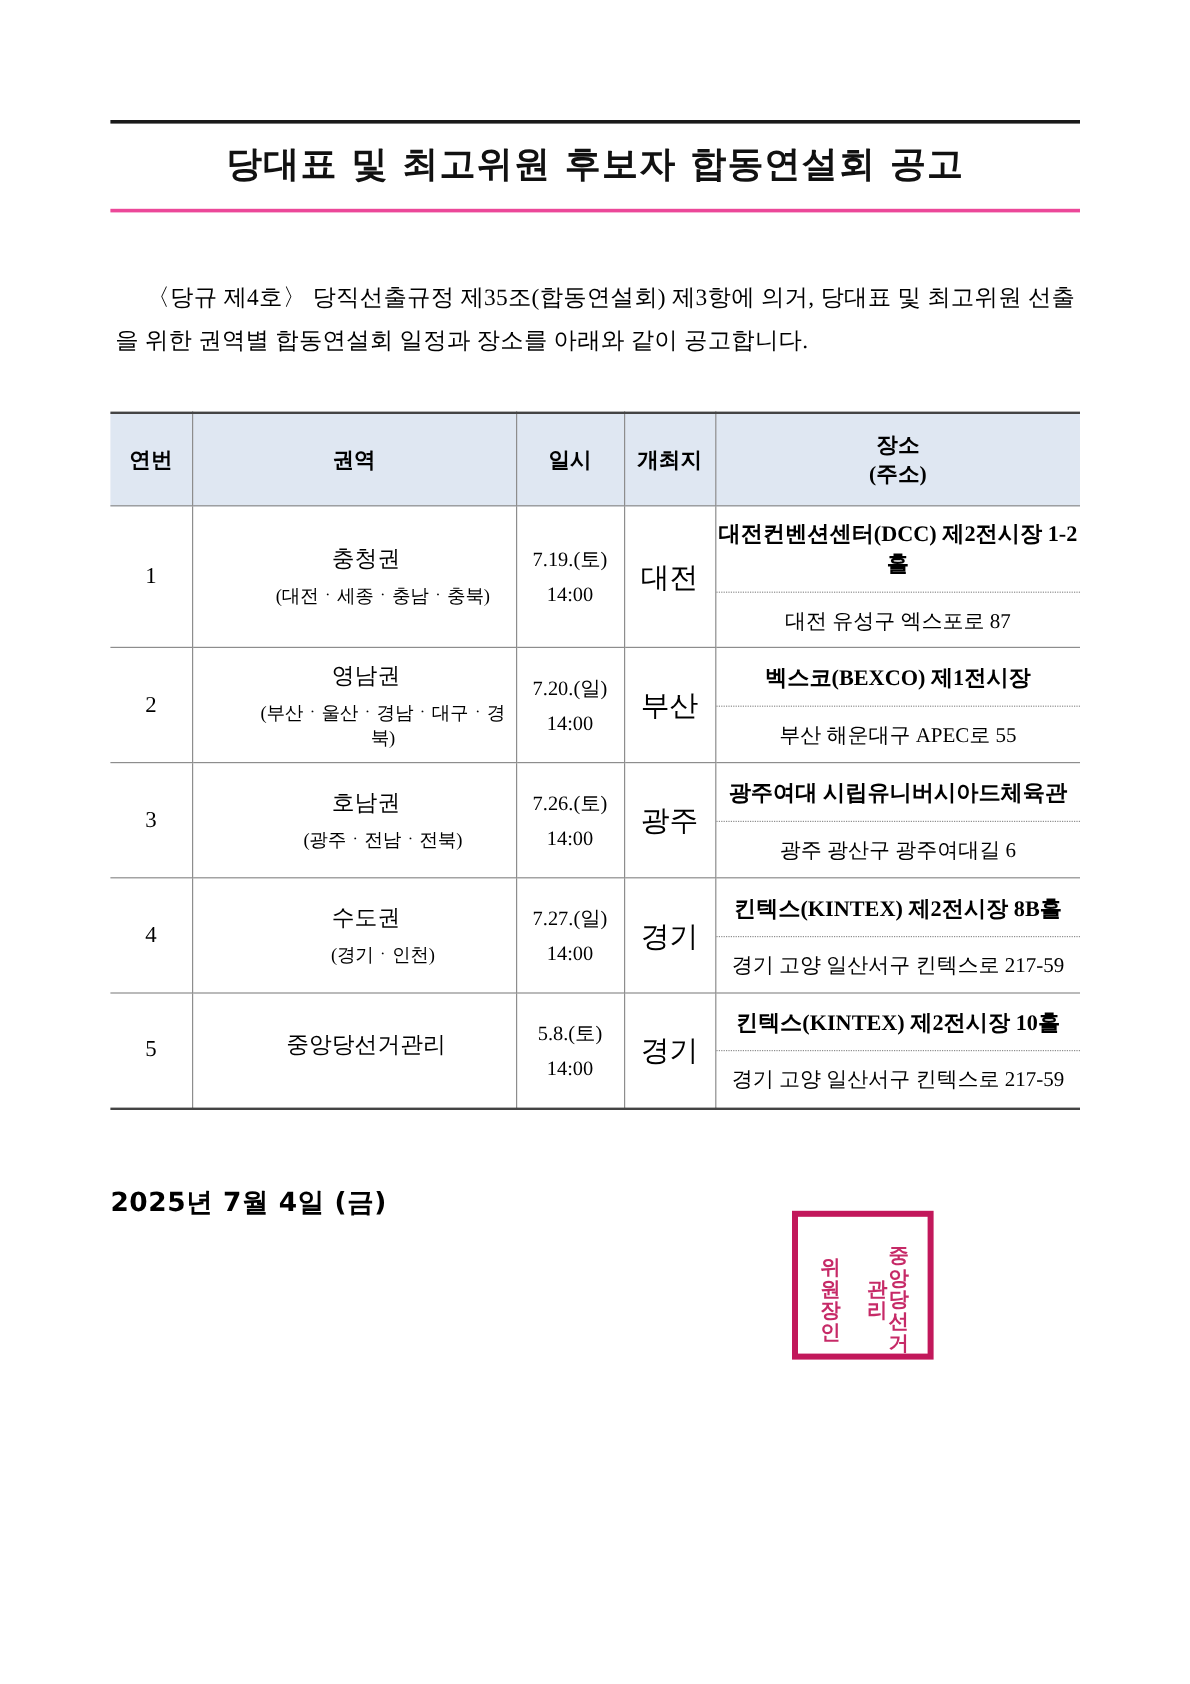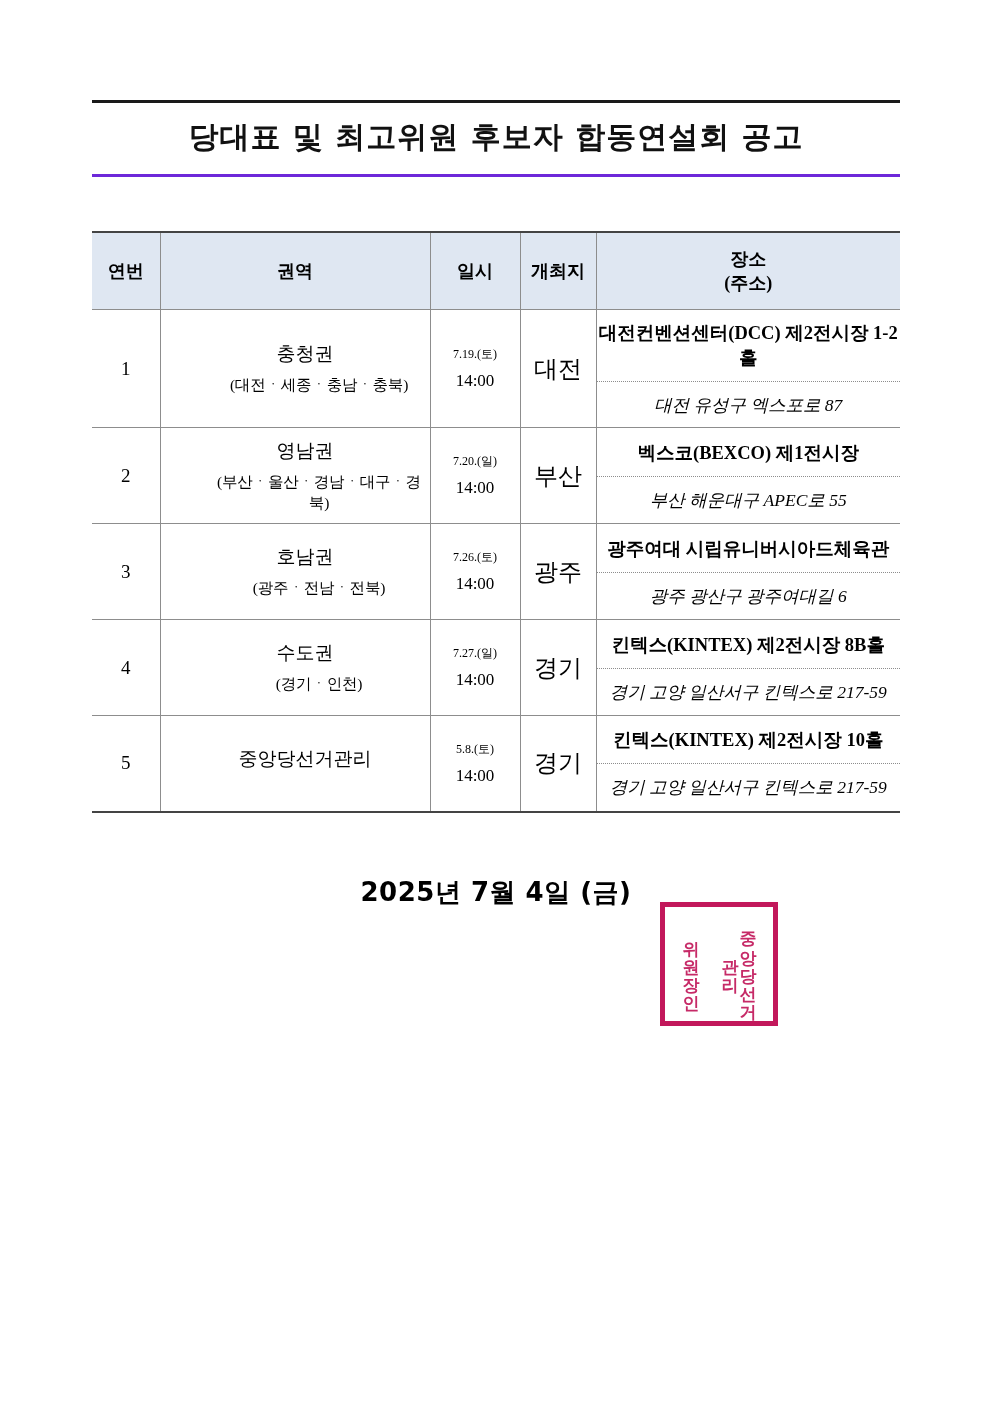--- a/index.html
+++ b/index.html
@@ -19,21 +19,21 @@
     width: 992px;
     height: 1403px;
     box-sizing: border-box;
     padding: 100px 92px 0 92px;
     position: relative;
   }
 
   
   .title-block {
     border-top: 3px solid #1a1a1a;
-    border-bottom: 3px solid #6d28d9;
+    border-bottom: 3px solid #ec4899;
     padding: 14px 0 16px 0;
     text-align: center;
     margin-bottom: 54px;
   }
   .title-text {
     font-family: "DejaVu Sans", sans-serif;
     font-size: 30px;
     font-weight: bold;
     letter-spacing: 1px;
     color: #111111;
@@ -95,49 +95,48 @@
     font-size: 19px;
     margin-bottom: 8px;
     padding-left: 20px;
   }
   .region-sub {
     font-size: 15.5px;
     letter-spacing: -0.2px;
     padding-left: 48px;
   }
   .date-line1 {
-    font-size: 12px;
+    font-size: 17px;
     margin-bottom: 8px;
   }
   .date-line2 { font-size: 17px; }
   .place-cell { padding: 0 8px; margin-left: 28px; }
   .place-name {
     font-size: 18.5px;
     font-weight: bold;
     padding: 10px 0 11px 0;
     border-bottom: 1px dotted #8d8d8d;
   }
   .place-addr {
     font-size: 17.5px;
     padding: 11px 0 10px 0;
-    font-style: italic;
   }
 
   
   .note {
     font-size: 17px;
     margin: 16px 0 0 4px;
     letter-spacing: 0.2px;
   }
 
   
   .sign-date {
-    text-align: center;
+    text-align: left;
     font-family: "DejaVu Sans", sans-serif;
-    font-size: 26px;
+    font-size: 22px;
     font-weight: bold;
     margin-top: 62px;
     letter-spacing: 0.5px;
   }
   .sign-org-wrap {
     position: relative;
     text-align: center;
     margin-top: 44px;
   }
   .sign-org {
@@ -180,20 +179,21 @@
 </style>
 </head>
 <body>
 
 <div class="page">
 
   <div class="title-block">
     <div class="title-text">당대표 및 최고위원 후보자 합동연설회 공고</div>
   </div>
 
+  <p class="intro">〈당규 제4호〉 당직선출규정 제35조(합동연설회) 제3항에 의거, 당대표 및 최고위원 선출을 위한 권역별 합동연설회 일정과 장소를 아래와 같이 공고합니다.</p>
 
   <table class="schedule">
     <colgroup>
       <col class="col-no">
       <col class="col-region">
       <col class="col-date">
       <col class="col-city">
       <col class="col-place">
     </colgroup>
     <thead>

